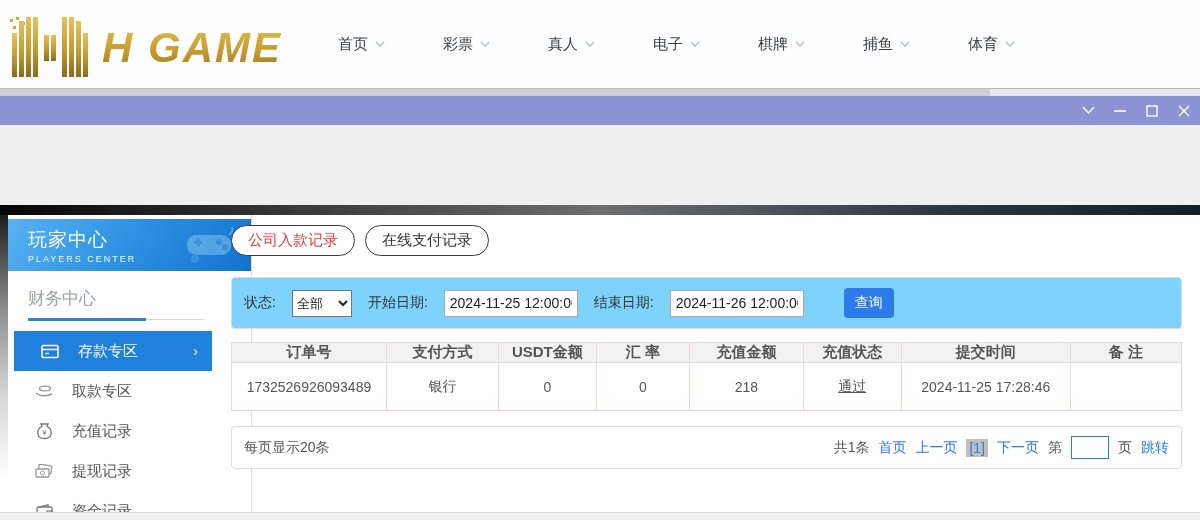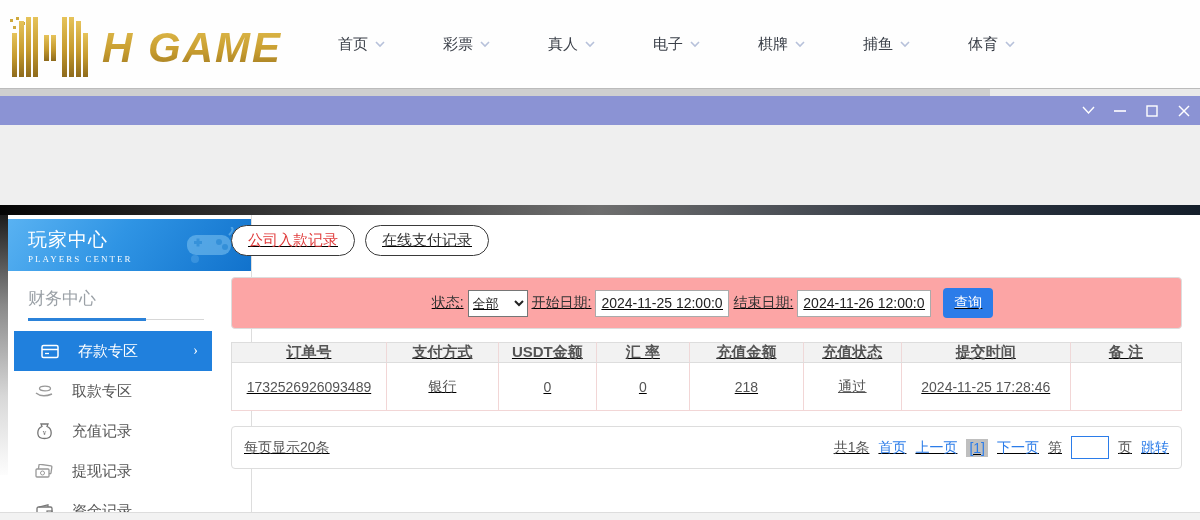--- a/index.html
+++ b/index.html
@@ -37,44 +37,44 @@
 
   
   .dark-strip { position:absolute; left:0; top:205px; width:1200px; height:10px;
     background:linear-gradient(90deg,#050505 0%,#3a3a3a 25%,#6e6e6e 50%,#2c3440 80%,#141e2a 100%); }
 
   
   .content { position:absolute; left:0; top:215px; width:1200px; height:297px; background:#fff; }
   .left-edge { position:absolute; left:0; top:0; width:8px; height:260px;
     background:linear-gradient(180deg,#1c1c1c 0%,#8a8a8a 35%,#d8d8d8 70%,#fdfdfd 100%); }
 
-  .sidebar { position:absolute; left:8px; top:0; width:244px; height:297px; background:#fff; border-right:1px solid #ddd;font-family:Liberation Serif, serif; }
+  .sidebar { position:absolute; left:8px; top:0; width:244px; height:297px; background:#fff; border-right:1px solid #ddd; }
   .sidebar-header { margin-top:4px; height:52px; background:linear-gradient(125deg,#59b2f2 0%,#2f94e4 45%,#1172cc 100%); color:#fff; padding:8px 0 0 20px; position:relative; overflow:hidden; }
   .sidebar-header .cn { font-size:19px; letter-spacing:1px; }
   .sidebar-header .en { font-size:9px; letter-spacing:2px; margin-top:1px; opacity:.95; }
   .gamepad { position:absolute; right:14px; top:8px; opacity:.55; }
   .section-title { color:#9aa0a6; font-size:17px; margin:16px 0 8px 20px; }
   .section-underline { display:flex; height:3px; margin:0 0 10px 20px; width:176px; }
   .section-underline .blue { width:118px; background:#2b82d9; }
   .section-underline .gray { flex:1; background:#d7d7d7; height:1px; margin-top:1px; }
   .menu { list-style:none; }
   .menu-item { display:flex; align-items:center; height:40px; padding-left:26px; color:#555; font-size:15px; cursor:pointer; position:relative; }
   .menu-item .mi-icon { width:20px; display:flex; justify-content:center; margin-right:18px; }
   .menu-item.active { background:#2080dd; color:#fff; margin:0 0 0 6px; width:198px; }
   .menu-item.active .arrow { position:absolute; right:14px; color:#fff; font-size:14px; }
 
-  .main { position:absolute; left:219px; top:0; width:981px; height:297px; padding:10px 18px 0 12px;text-decoration:underline; }
+  .main { position:absolute; left:219px; top:0; width:981px; height:297px; padding:10px 18px 0 12px; }
   .tabs { display:flex; gap:10px; }
   .tab { border:1px solid #3a3a3a; border-radius:16px; padding:5px 16px; font-size:15px; background:#fff; color:#333; cursor:pointer; }
   .tab.active { color:#e03a3a; }
 
-  .filter-panel { margin-top:21px; border:1px solid #ddd; border-radius:4px; height:52px; display:flex; align-items:center; padding-left:12px; gap:4px; font-size:14px; color:#333; background:#fca5a5;justify-content:center; }
+  .filter-panel { margin-top:21px; border:1px solid #ddd; border-radius:4px; height:52px; display:flex; align-items:center; padding-left:12px; gap:16px; font-size:14px; color:#333; background:#7dd3fc; }
   .filter-panel select { height:27px; width:60px; font-size:13px; border:1px solid #767676; background:#fff; color:#222; }
   .filter-panel input[type=text] { height:27px; width:134px; border:1px solid #aaa; font-size:14px; padding:0 5px; color:#222; }
-  .btn-search { background:#2b7ce9; color:#fff; border:none; border-radius:4px; height:30px; width:50px; font-size:14px; margin-left:8px; cursor:pointer; }
+  .btn-search { background:#2b7ce9; color:#fff; border:none; border-radius:4px; height:30px; width:50px; font-size:14px; margin-left:24px; cursor:pointer; }
 
   .data-table { margin-top:13px; border:1px solid #ddd; border-radius:2px; width:951px; border-collapse:collapse; }
   .data-table th { background:#f2f2f2; height:17px; font-size:15px; color:#555; font-weight:bold; border-right:1px solid #efd8d8; border-bottom:1px solid #ddd; }
   .data-table td { background:#fff; height:48px; font-size:14px; color:#555; text-align:center; border-right:1px solid #f2d6d6; border-bottom:1px solid #f2d6d6; }
   .data-table th:last-child, .data-table td:last-child { border-right:none; }
   .cell-order { font-size:17px; color:#444; }
   .cell-status { text-decoration:underline; cursor:pointer; }
 
   .pagination-panel { margin-top:15px; border:1px solid #ddd; border-radius:4px; height:43px; width:951px; display:flex; align-items:center; justify-content:space-between; padding:0 12px; font-size:14px; color:#555; background:#fff; }
   .pager { display:flex; align-items:center; gap:9px; }

